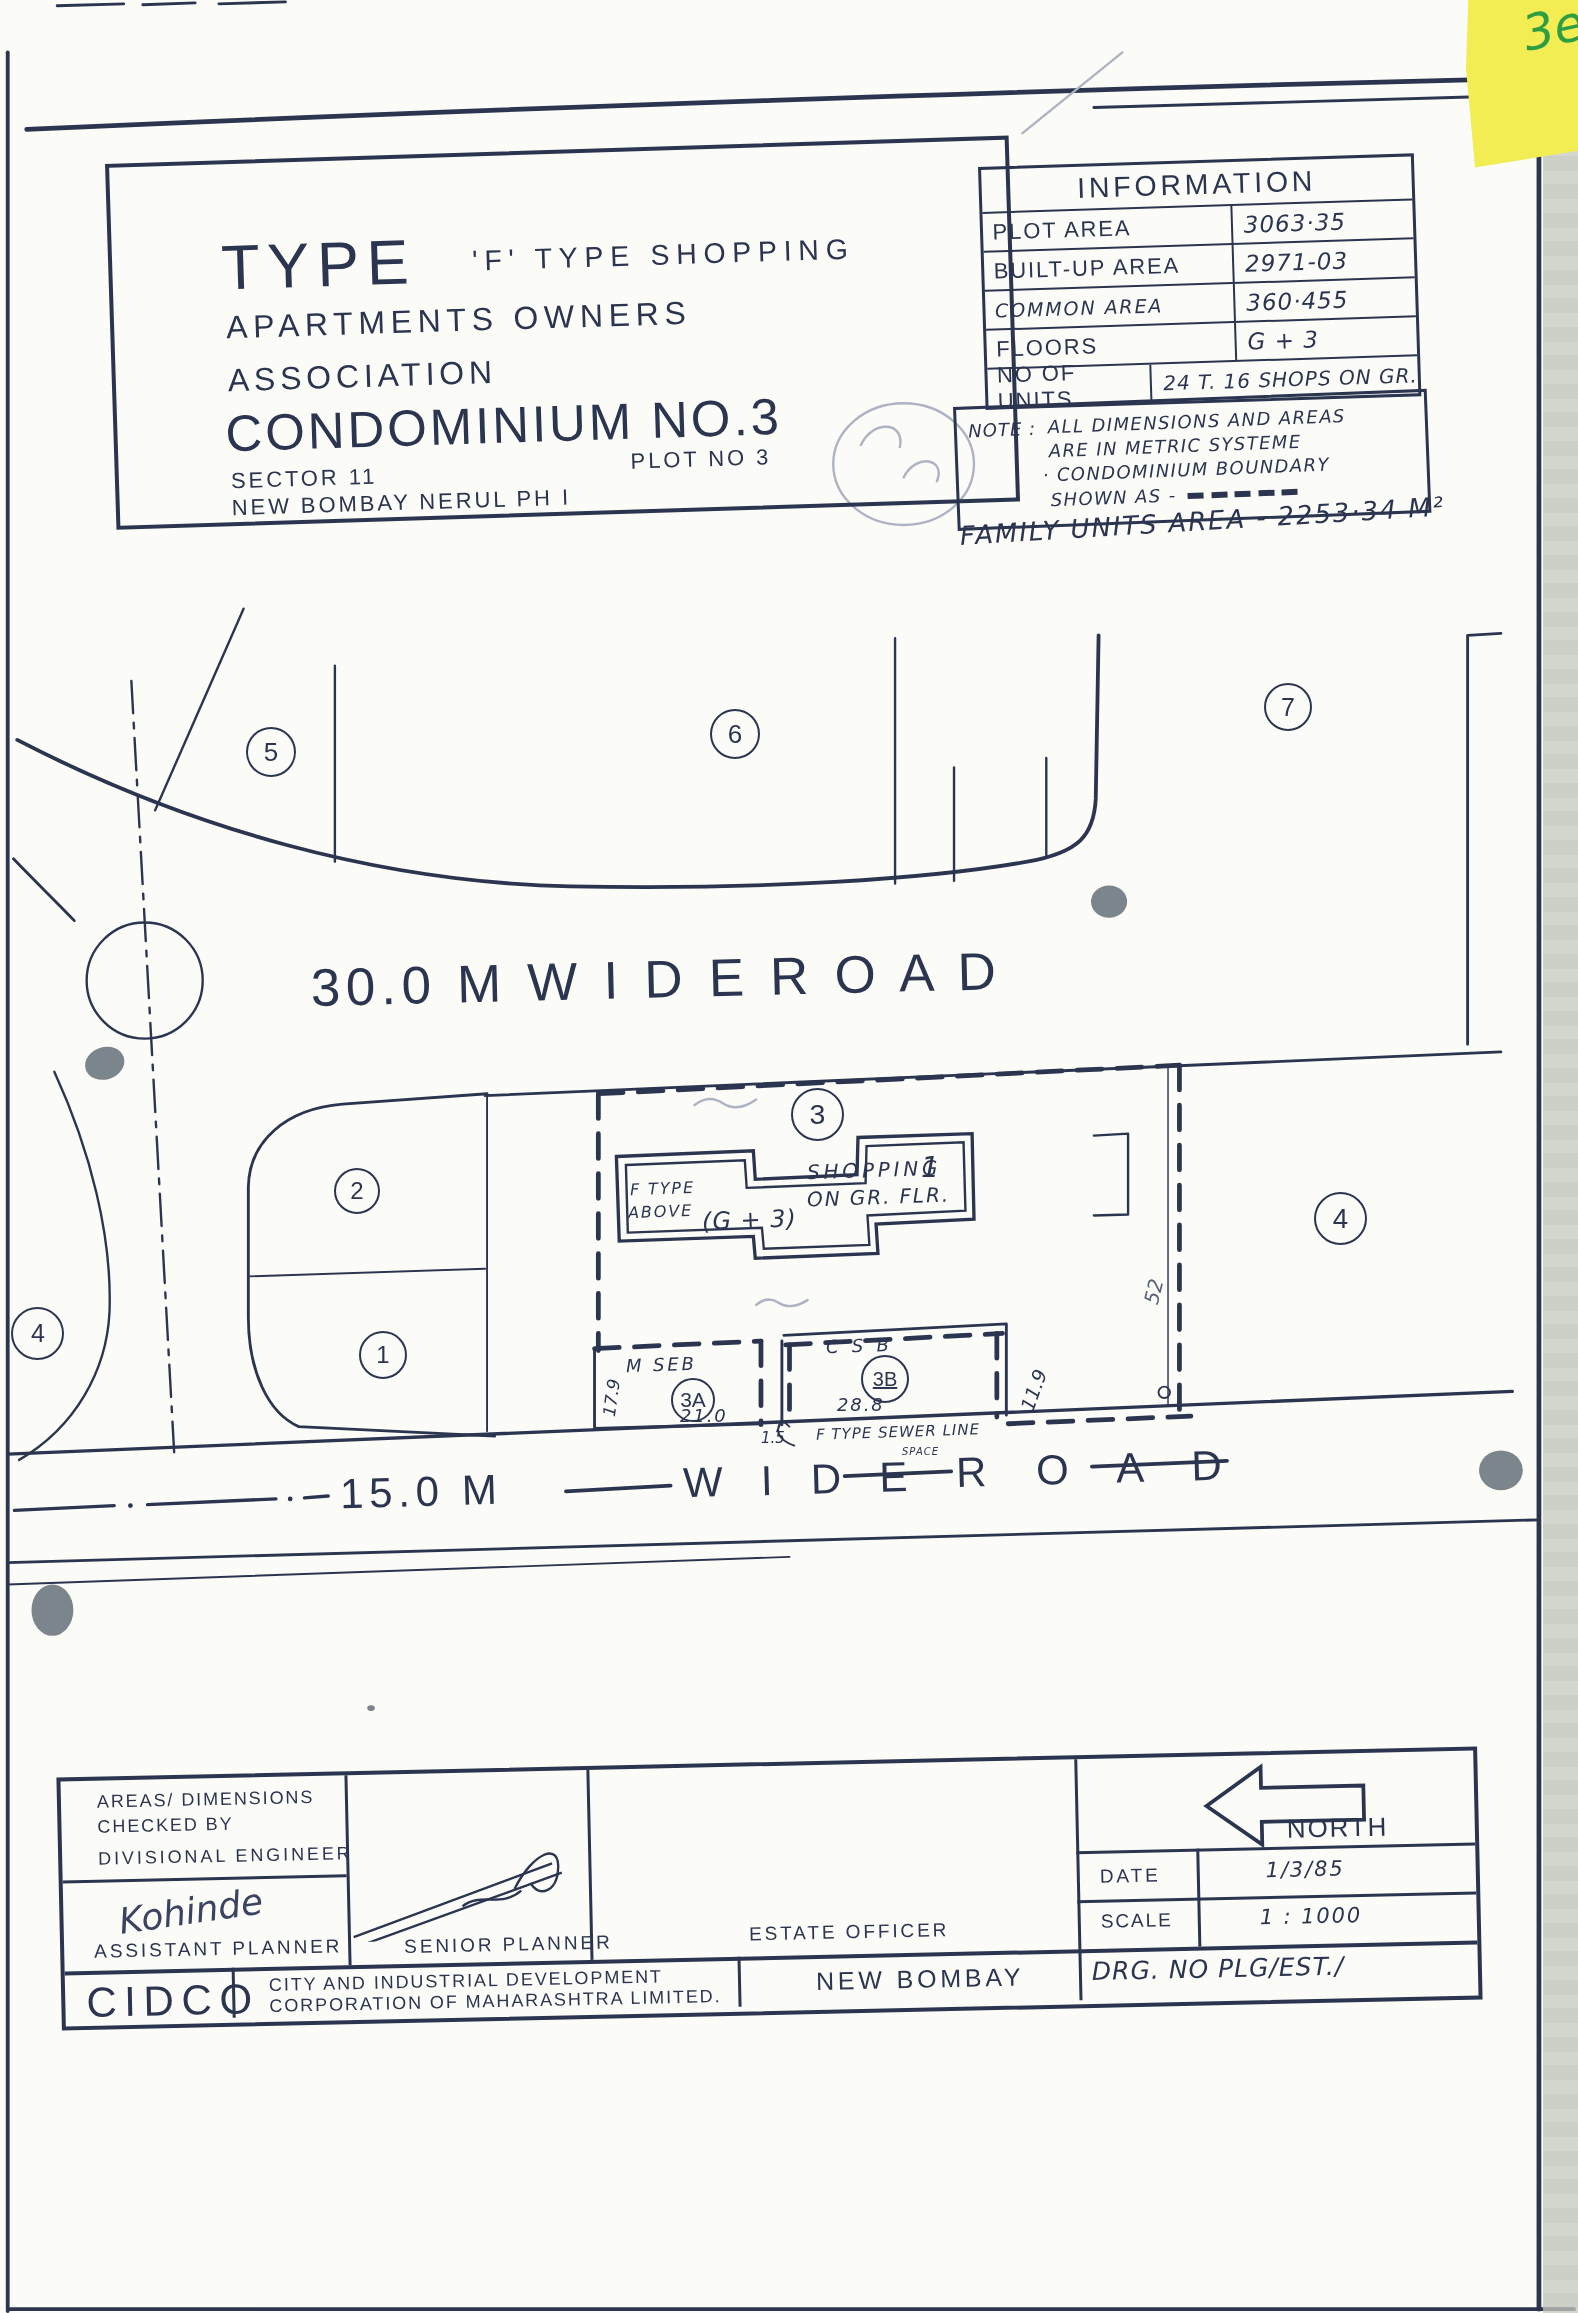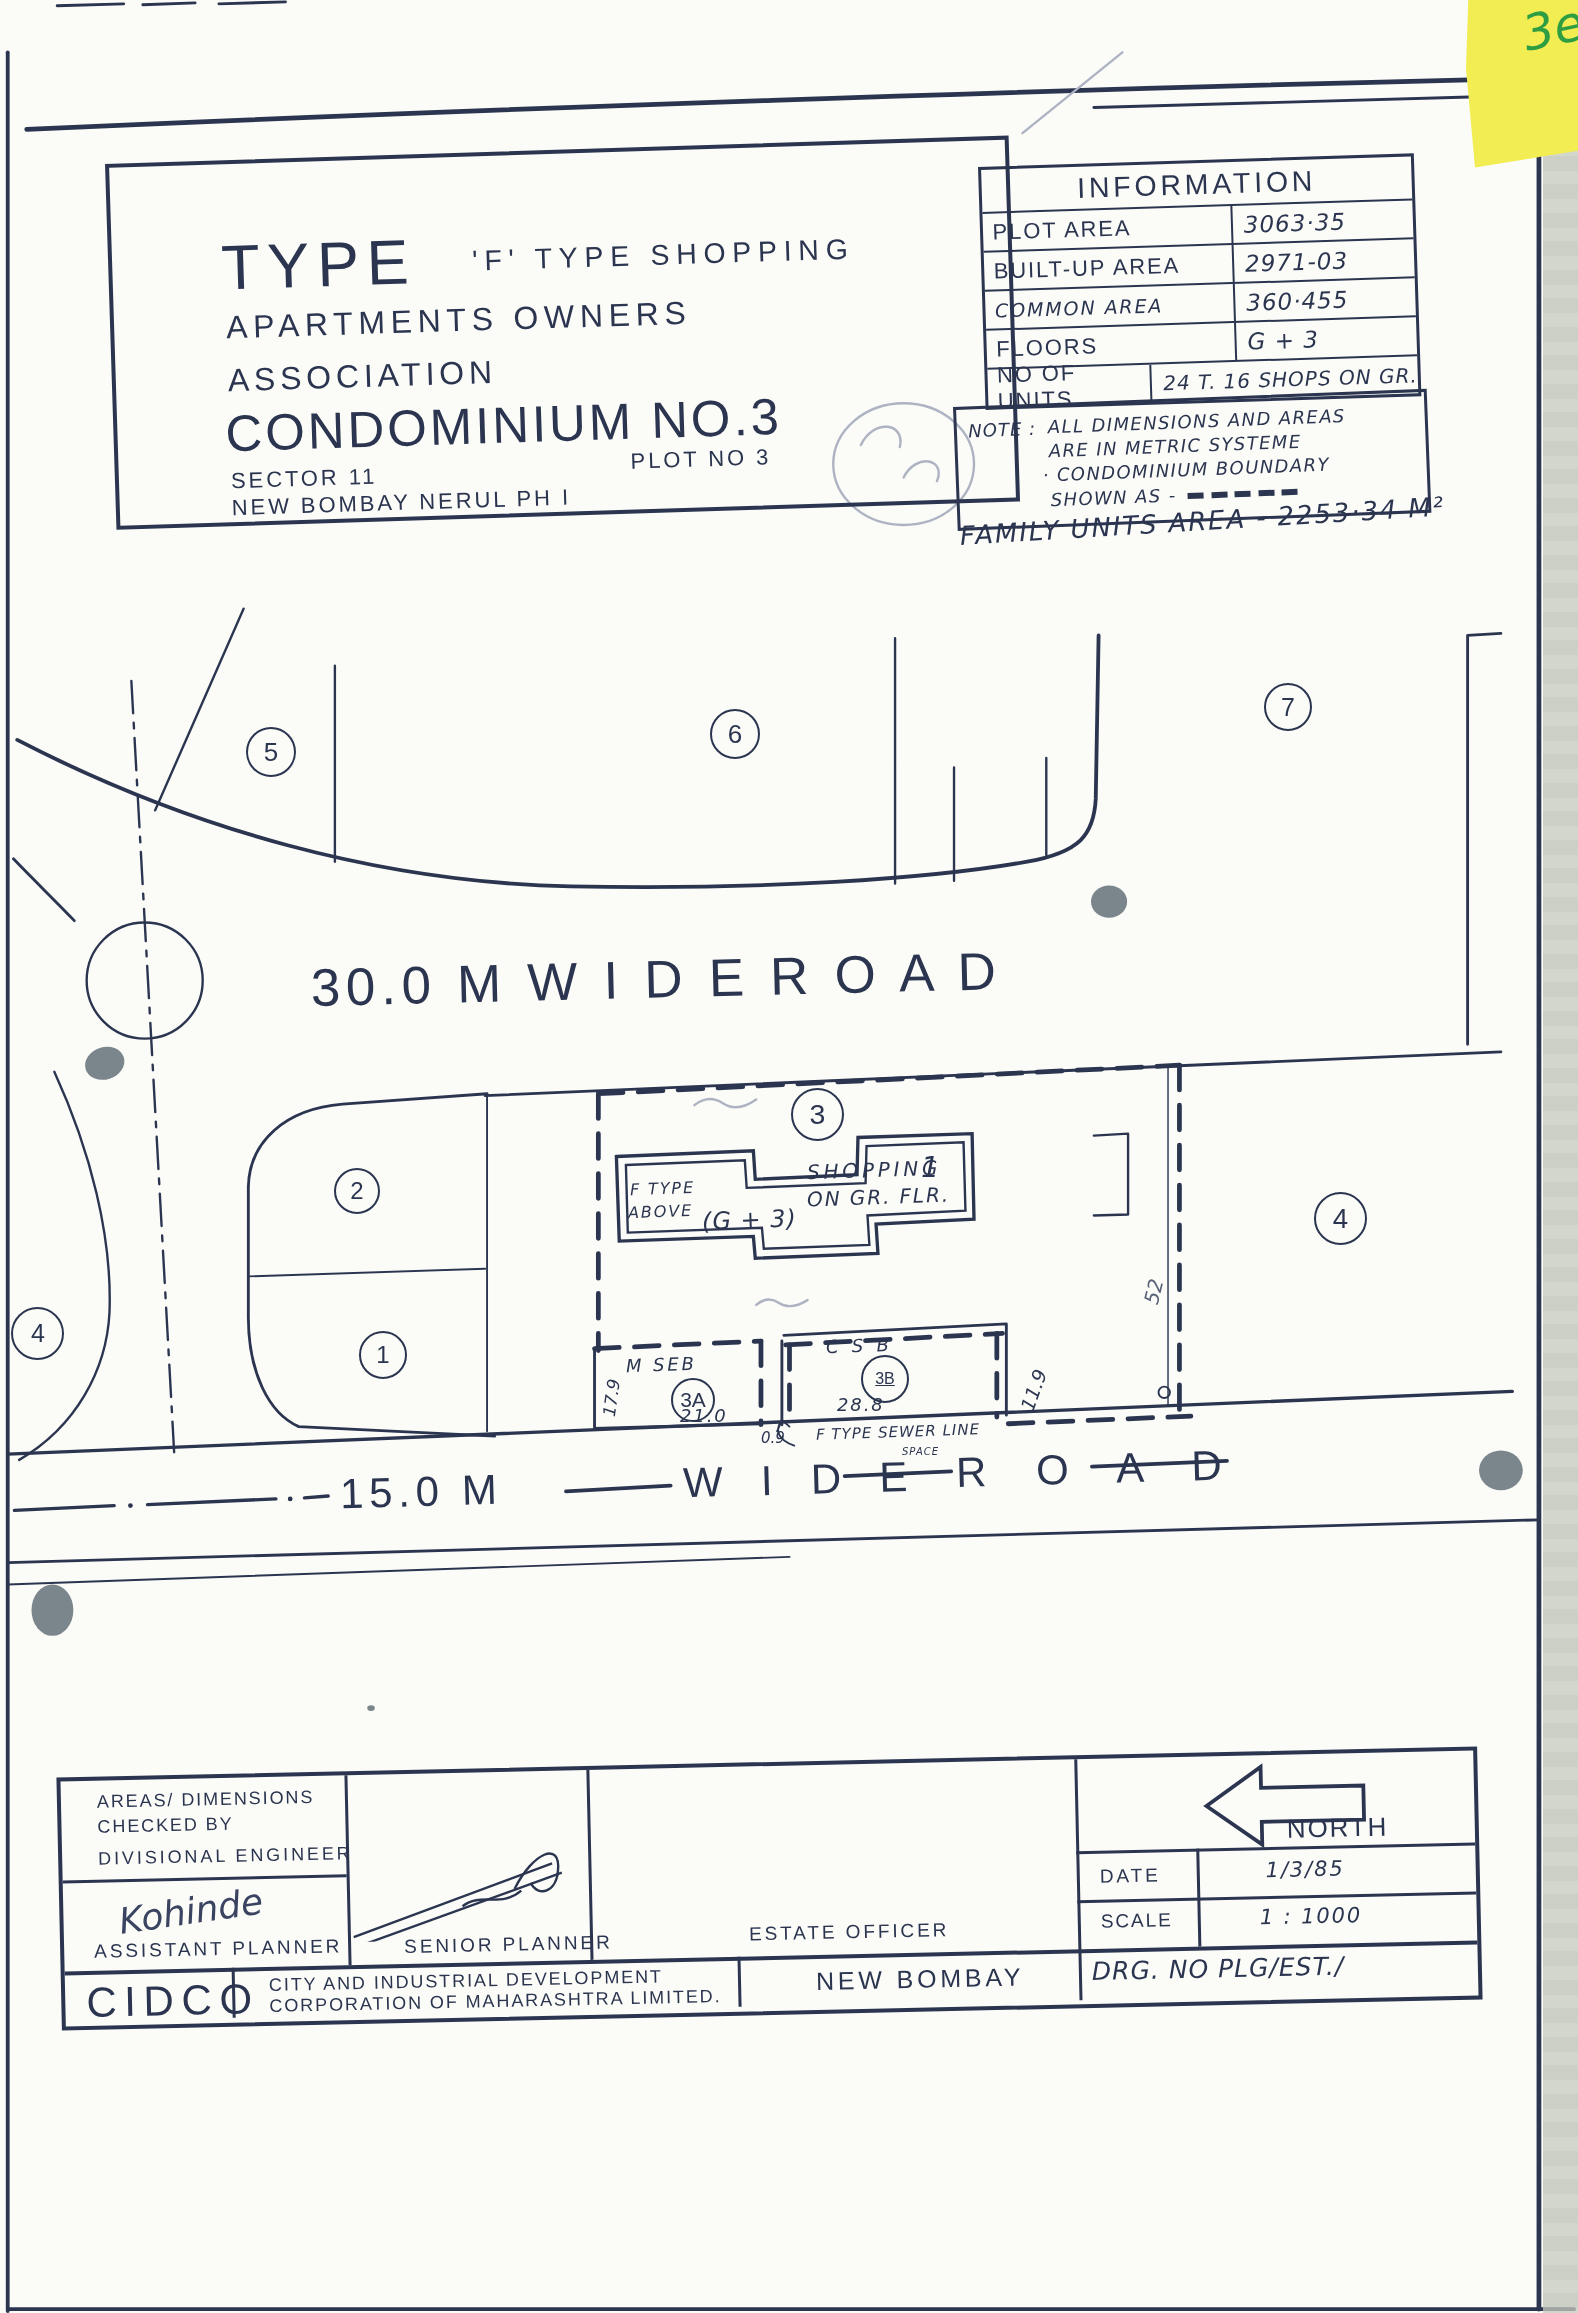--- a/index.html
+++ b/index.html
@@ -188,34 +188,34 @@
 
   <div class="pnum" style="left:246px;top:727px;width:46px;height:46px;font-size:26px;">5</div>
   <div class="pnum" style="left:710px;top:709px;width:46px;height:46px;font-size:26px;">6</div>
   <div class="pnum" style="left:1264px;top:683px;width:44px;height:44px;font-size:25px;">7</div>
   <div class="pnum" style="left:791px;top:1088px;width:49px;height:49px;font-size:28.5px;">3</div>
   <div class="pnum" style="left:334px;top:1168px;width:42px;height:42px;font-size:24px;">2</div>
   <div class="pnum" style="left:359px;top:1331px;width:44px;height:44px;font-size:24px;">1</div>
   <div class="pnum" style="left:11.4px;top:1307px;width:49px;height:49px;font-size:25px;">4</div>
   <div class="pnum" style="left:1314px;top:1192px;width:49px;height:49px;font-size:27.6px;">4</div>
   <div class="pnum" style="left:671px;top:1378px;width:40px;height:40px;font-size:21px;border-width:2.4px;">3A</div>
-  <div class="pnum" style="left:861px;top:1355px;width:44px;height:44px;font-size:16px;border-width:2.4px;text-decoration:underline;">3B</div>
+  <div class="pnum" style="left:861px;top:1355px;width:44px;height:44px;font-size:20px;border-width:2.4px;text-decoration:underline;">3B</div>
 
   <div class="t hand" style="left:630px;top:1179px;font-size:16px;letter-spacing:1.9px;transform:rotate(-2deg);">F TYPE</div>
   <div class="t hand" style="left:628px;top:1202px;font-size:16px;letter-spacing:1.9px;transform:rotate(-2deg);">ABOVE</div>
   <div class="t hand" style="left:702px;top:1206px;font-size:24px;letter-spacing:1px;transform:rotate(-2deg);">(G + 3)</div>
   <div class="t hand" style="left:807px;top:1158px;font-size:20px;letter-spacing:3.8px;transform:rotate(-2deg);">SHOPPING</div>
   <div class="t hand" style="left:807px;top:1185px;font-size:20px;letter-spacing:1.9px;transform:rotate(-2deg);">ON GR. FLR.</div>
   <div class="t hand" style="left:921px;top:1151px;font-size:28.5px;">1</div>
 
   <div class="t hand" style="left:626px;top:1354px;font-size:18px;letter-spacing:2.9px;transform:rotate(-2deg);">M SEB</div>
   <div class="t hand" style="left:826px;top:1335px;font-size:18px;letter-spacing:3.8px;transform:rotate(-2deg);">C S B</div>
   <div class="t hand" style="left:652px;top:1405px;font-size:18px;letter-spacing:1.9px;margin-left:28px;">21.0</div>
   <div class="t hand" style="left:599px;top:1415px;font-size:17px;transform:rotate(-82deg);transform-origin:left top;">17.9</div>
-  <div class="t hand" style="left:761px;top:1429px;font-size:15px;">0.9</div>
+  <div class="t hand" style="left:761px;top:1429px;font-size:15px;">1.5</div>
   <div class="t hand" style="left:837px;top:1394px;font-size:18px;letter-spacing:1.9px;">28.8</div>
   <div class="t hand" style="left:1016px;top:1406px;font-size:19px;transform:rotate(-70deg);transform-origin:left top;">11.9</div>
   <div class="t hand pencil" style="left:1139px;top:1301px;font-size:20px;transform:rotate(-76deg);transform-origin:left top;color:#5a6378;">52</div>
   <div class="t hand" style="left:816px;top:1423px;font-size:15px;letter-spacing:1px;transform:rotate(-2deg);">F TYPE SEWER LINE</div>
   <div class="t hand" style="left:902px;top:1446px;font-size:10px;letter-spacing:1px;">SPACE</div>
 
   <div id="tblock">
 
     <div class="vline" style="left:284px;top:0;height:190px;"></div>
     <div class="vline" style="left:526px;top:0;height:190px;"></div>

